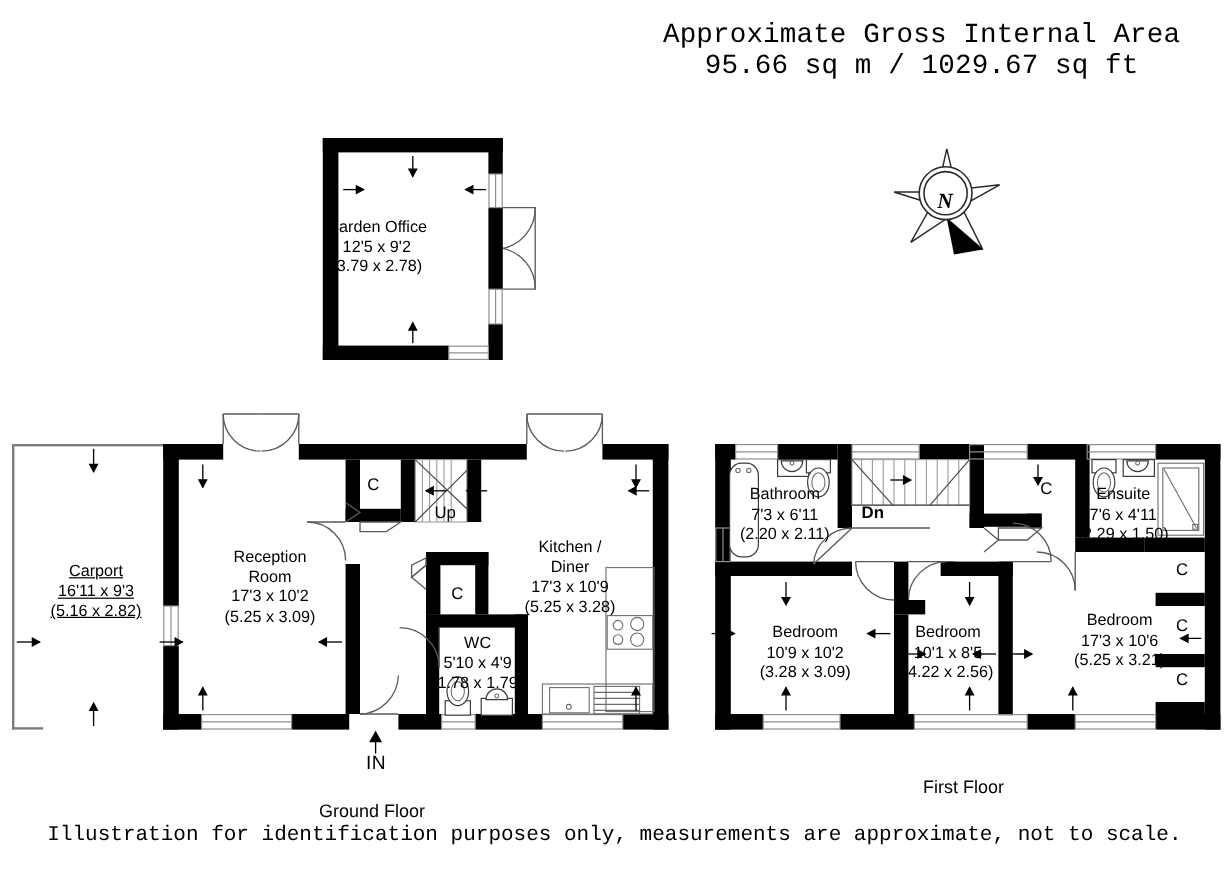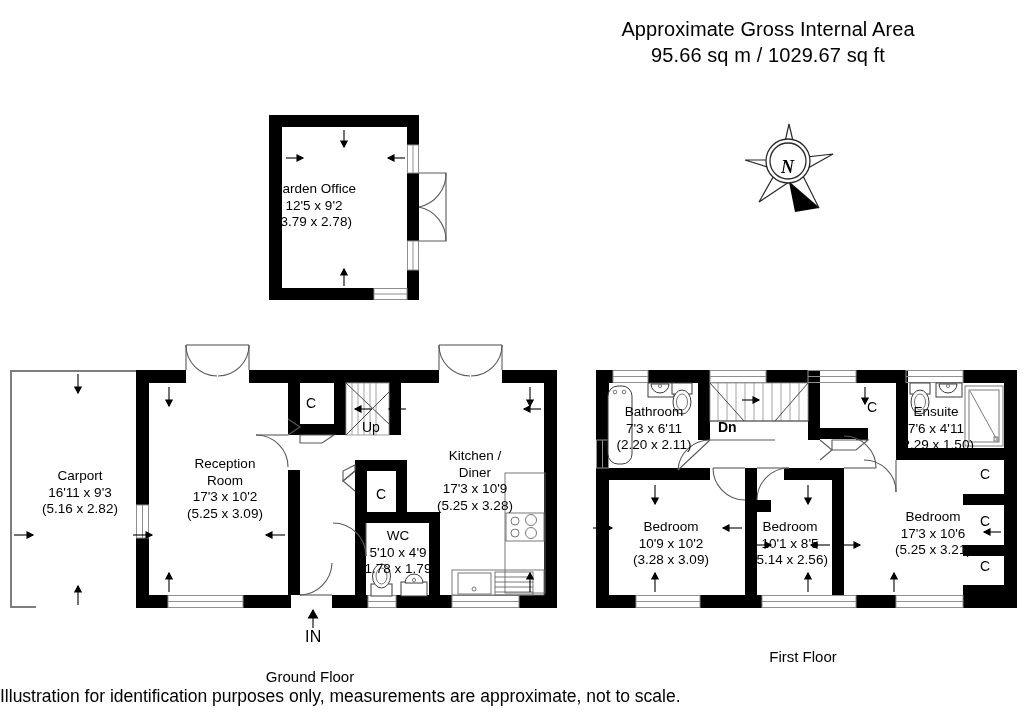--- a/index.html
+++ b/index.html
@@ -21,32 +21,35 @@
   }
   
   #header {
     position: absolute;
     left: 520px;
     top: 16px;
     width: 496px;
     text-align: center;
   }
   #header div {
-    font-size: 20px;
+    font-size: 23px;
     line-height: 26px;
     letter-spacing: 0.1px;
     white-space: nowrap;
+    font-family: Liberation Mono, monospace;
   }
   
   #footer {
     position: absolute;
     left: 0;
     top: 686px;
     width: 1024px;
+    text-align: center;
     font-size: 17.5px;
+    font-family: Liberation Mono, monospace;
   }
   .floor-caption {
     position: absolute;
     font-size: 15px;
     text-align: center;
     white-space: nowrap;
   }
   
   .wall {
     position: absolute;
@@ -351,21 +354,21 @@
         <line class="dl" x1="530" y1="592" x2="530" y2="573"></line>
         <path class="dh" d="M 530,573 l -3.2,6 l 6.4,0 Z"></path>
       </g>
 
       <g>
         <line class="dl" x1="313" y1="628" x2="313" y2="610"></line>
         <path class="dh" d="M 313,610 l -4.5,8 l 9,0 Z"></path>
       </g>
     </svg>
 
-    <div class="roomlabel" style="left:5px; top:468px; width:150px;">
+    <div class="roomlabel" style="left:5px; top:468px; width:150px;text-decoration:underline;">
       <span class="ln">Carport</span>
       <span class="ln">16'11 x 9'3</span>
       <span class="ln">(5.16 x 2.82)</span>
     </div>
 
     <div class="roomlabel" style="left:155px; top:456px; width:140px;">
       <span class="ln">Reception</span>
       <span class="ln">Room</span>
       <span class="ln">17'3 x 10'2</span>
       <span class="ln">(5.25 x 3.09)</span>
@@ -594,21 +597,21 @@
 
     <div class="roomlabel" style="left:605px; top:519px; width:132px;">
       <span class="ln">Bedroom</span>
       <span class="ln">10'9 x 10'2</span>
       <span class="ln">(3.28 x 3.09)</span>
     </div>
 
     <div class="roomlabel" style="left:724px; top:519px; width:132px;">
       <span class="ln">Bedroom</span>
       <span class="ln">10'1 x 8'5</span>
-      <span class="ln">(5.14 x 2.56)</span>
+      <span class="ln">(4.22 x 2.56)</span>
     </div>
 
     <div class="roomlabel" style="left:867px; top:509px; width:132px;">
       <span class="ln">Bedroom</span>
       <span class="ln">17'3 x 10'6</span>
       <span class="ln">(5.25 x 3.21)</span>
     </div>
 
     <div class="cup" style="left:864px; top:399px; width:16px;">C</div>
     <div class="cup" style="left:977px; top:466px; width:16px;">C</div>

